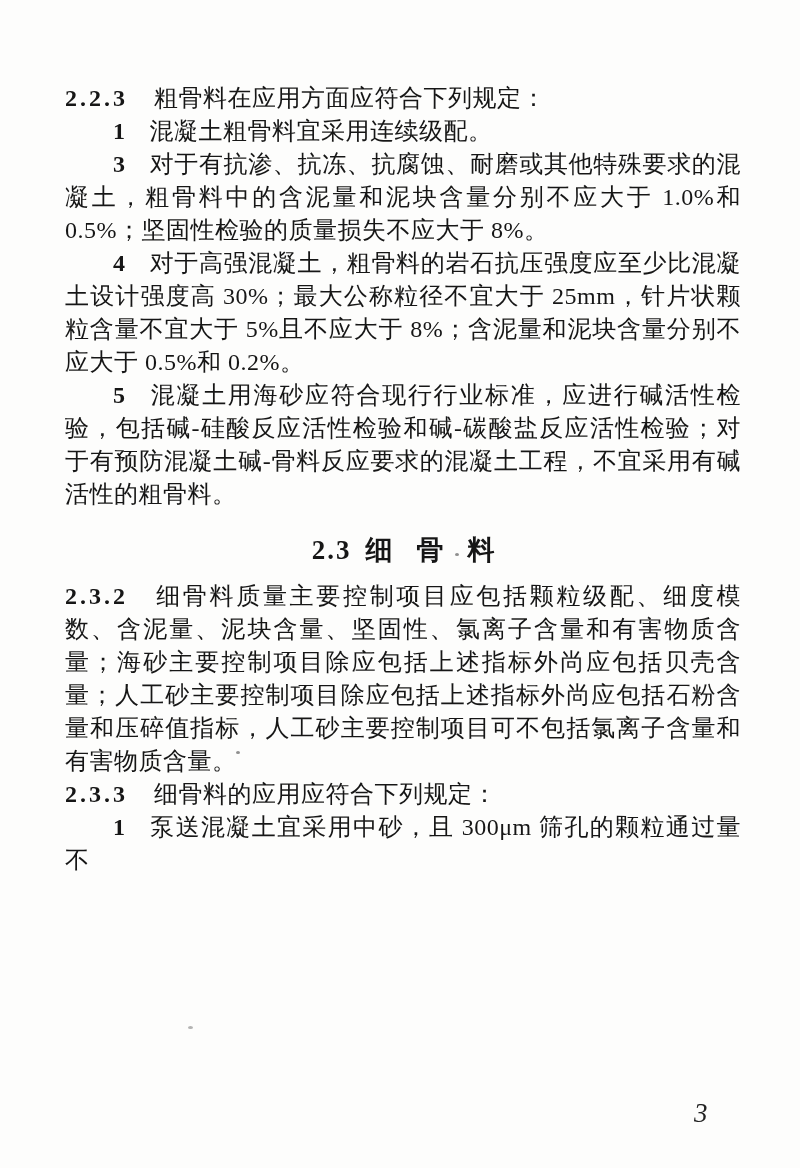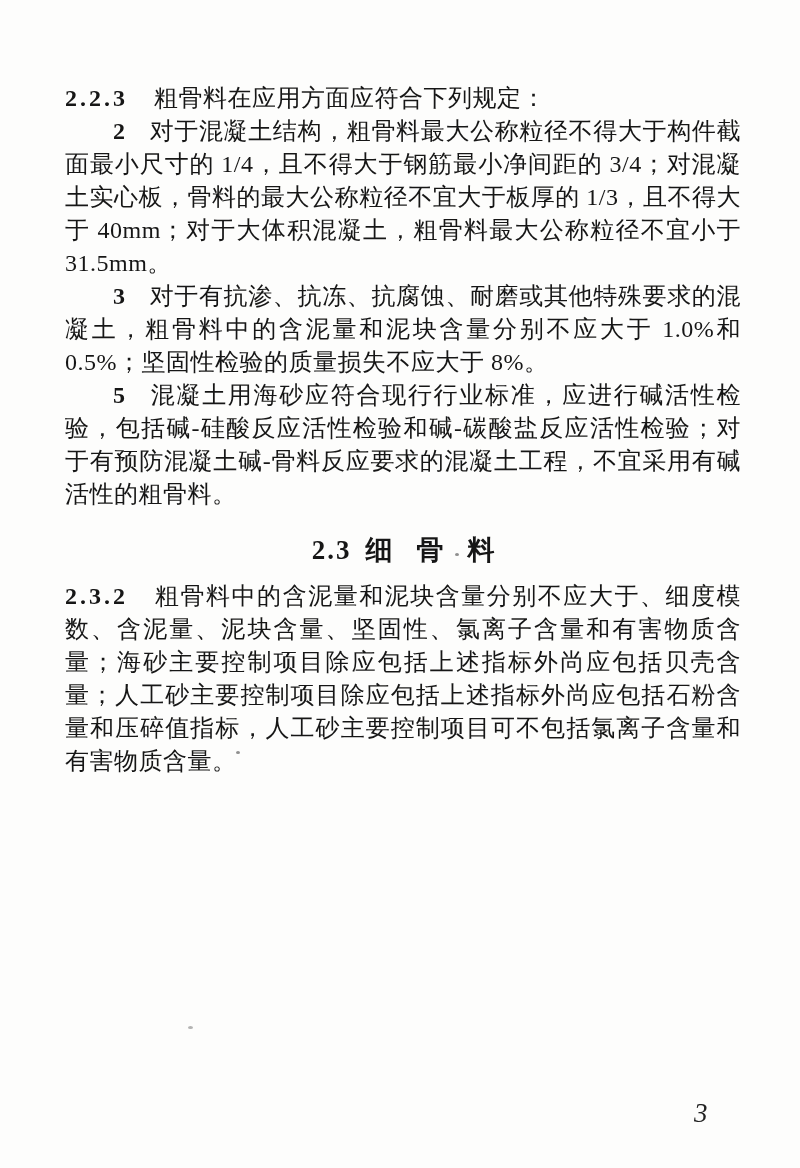--- a/index.html
+++ b/index.html
@@ -85,36 +85,42 @@
 </style>
 </head>
 <body>
 
 <div class="page">
   <div class="content">
 
     <section>
       <p class="clause"><span class="num">2.2.3</span><span>粗骨料在应用方面应符合下列规定：</span></p>
 
+      <p class="item"><span class="num">1</span><span>混凝土粗骨料宜采用连续级配。</span></p>
 
-      <p class="item"><span class="num">2</span><span>对于混凝土结构，粗骨料最大公称粒径不得大于构件截面最小尺寸的 1/4，且不得大于钢筋最小净间距的 3/4；对混凝土实心板，骨料的最大公称粒径不宜大于板厚的 1/3，且不得大于 40mm；对于大体积混凝土，粗骨料最大公称粒径不宜小于 31.5mm。</span></p>
 
       <p class="item"><span class="num">3</span><span>对于有抗渗、抗冻、抗腐蚀、耐磨或其他特殊要求的混凝土，粗骨料中的含泥量和泥块含量分别不应大于 1.0%和 0.5%；坚固性检验的质量损失不应大于 8%。</span></p>
 
+      <p class="item"><span class="num">4</span><span>对于高强混凝土，粗骨料的岩石抗压强度应至少比混凝土设计强度高 30%；最大公称粒径不宜大于 25mm，针片状颗粒含量不宜大于 5%且不应大于 8%；含泥量和泥块含量分别不应大于 0.5%和 0.2%。</span></p>
 
       <p class="item"><span class="num">5</span><span>混凝土用海砂应符合现行行业标准，应进行碱活性检验，包括碱-硅酸反应活性检验和碱-碳酸盐反应活性检验；对于有预防混凝土碱-骨料反应要求的混凝土工程，不宜采用有碱活性的粗骨料。</span></p>
     </section>
 
     <h2 class="heading"><span class="hnum">2.3</span><span class="htitle">细骨料</span></h2>
 
 
     <section>
-      <p class="clause"><span class="num">2.3.2</span><span>粗骨料中的含泥量和泥块含量分别不应大于、细度模数、含泥量、泥块含量、坚固性、氯离子含量和有害物质含量；海砂主要控制项目除应包括上述指标外尚应包括贝壳含量；人工砂主要控制项目除应包括上述指标外尚应包括石粉含量和压碎值指标，人工砂主要控制项目可不包括氯离子含量和有害物质含量。</span></p>
+      <p class="clause"><span class="num">2.3.2</span><span>细骨料质量主要控制项目应包括颗粒级配、细度模数、含泥量、泥块含量、坚固性、氯离子含量和有害物质含量；海砂主要控制项目除应包括上述指标外尚应包括贝壳含量；人工砂主要控制项目除应包括上述指标外尚应包括石粉含量和压碎值指标，人工砂主要控制项目可不包括氯离子含量和有害物质含量。</span></p>
     </section>
 
+    <section>
+      <p class="clause"><span class="num">2.3.3</span><span>细骨料的应用应符合下列规定：</span></p>
+
+      <p class="item"><span class="num">1</span><span>泵送混凝土宜采用中砂，且 300μm 筛孔的颗粒通过量不</span></p>
+    </section>
 
   </div>
 
   <div class="pagenum">3</div>
 
   <div class="speck s1"></div>
   <div class="speck s2"></div>
   <div class="speck s3"></div>
 </div>
 

